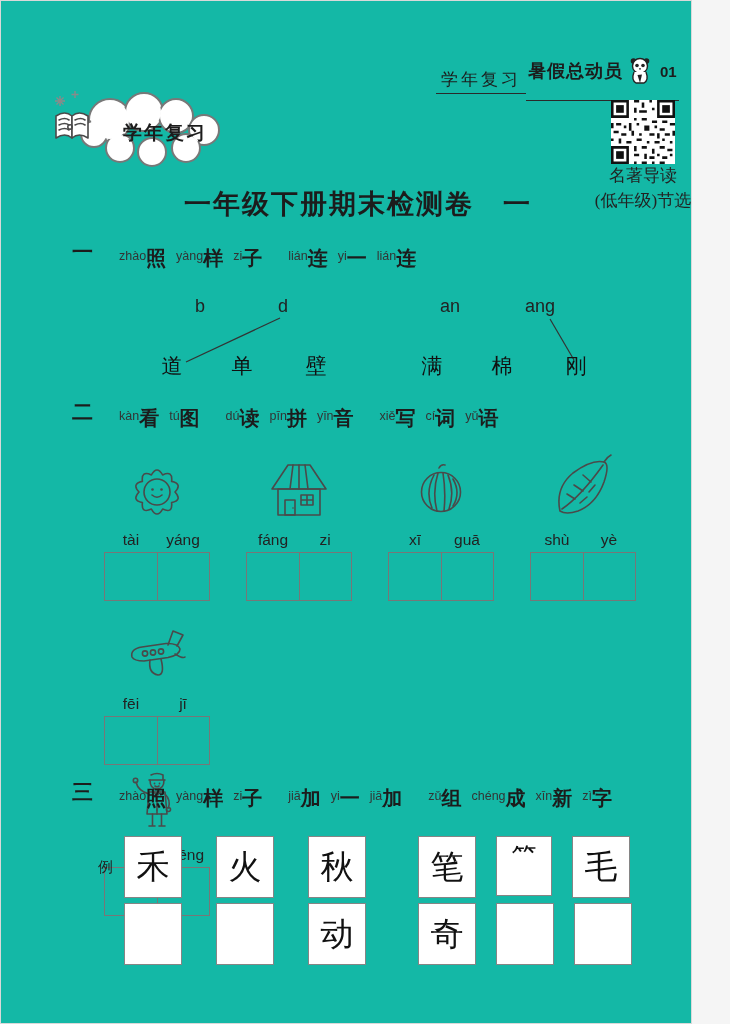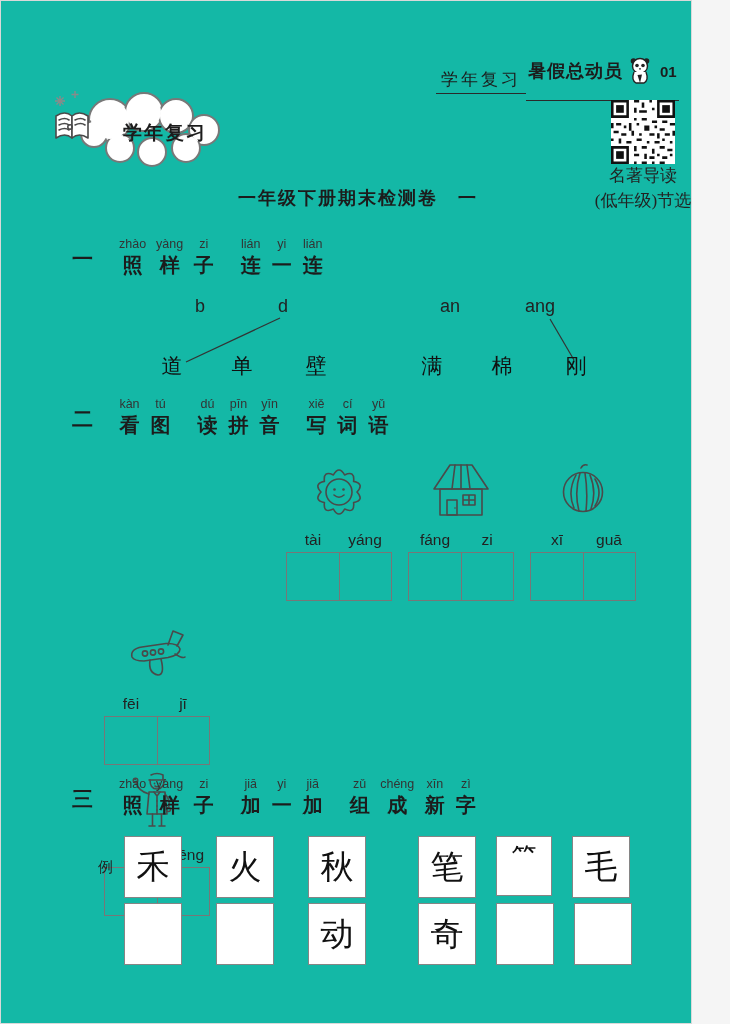--- a/index.html
+++ b/index.html
@@ -17,26 +17,26 @@
   .logo{position:absolute;top:88px;left:48px;width:200px;height:90px;}
   .logo svg{position:absolute;top:0;left:0;}
   .logo-label{position:absolute;left:62px;top:32px;width:110px;text-align:center;font-weight:900;font-size:19px;letter-spacing:2px;}
 
   
   .qrblock{position:absolute;top:100px;left:580px;width:126px;text-align:center;}
   .qrblock svg{display:block;margin:0 auto;}
   .qrcap{font-family:"Liberation Serif",serif;font-size:17px;line-height:1.45;color:#222;}
 
   
-  .title{position:absolute;top:186px;left:0;right:0;text-align:center;font-size:18px;font-weight:900;letter-spacing:2px;margin-left:24px;}
+  .title{position:absolute;top:186px;left:0;right:0;text-align:center;font-size:27px;font-weight:900;letter-spacing:2px;margin-left:24px;}
 
   
   .sec-head{position:absolute;display:flex;align-items:flex-end;}
   .sec-num{font-size:21px;font-weight:900;margin-right:26px;padding-bottom:2px;}
-  .hpair{display:flex;flex-direction:column;align-items:center;line-height:1;margin-right:10px;min-width:21px;}
+  .hpair{display:flex;align-items:center;line-height:1;margin-right:10px;min-width:21px;}
   .hpair.gap{margin-left:16px;}
   .hpy{font-size:12.5px;color:#333;font-weight:400;margin-bottom:4px;white-space:nowrap;}
   .hch{font-size:20px;font-weight:900;}
 
   
   .match{position:absolute;top:292px;left:0;width:730px;height:110px;}
   .m-letter{position:absolute;top:4px;transform:translateX(-50%);font-size:18px;color:#222;}
   .m-char{position:absolute;top:60px;transform:translateX(-50%);font-size:21px;font-family:"Liberation Serif",serif;color:#111;}
   .match svg{position:absolute;top:0;left:0;}
 
@@ -216,21 +216,21 @@
     <span class="hpair">
         <span class="hpy">cí</span>
         <span class="hch">词</span>
       </span>
     <span class="hpair">
         <span class="hpy">yǔ</span>
         <span class="hch">语</span>
       </span>
   </div>
 
-  <div class="picrow" style="top:450px;justify-content:flex-end;">
+  <div class="picrow" style="top:450px;">
     <div class="wordcell">
       <div class="pic">
           <svg width="72" height="76" viewBox="0 0 72 76" class="lineart">
         <path d="M54,40 Q61.7,31.7 50.6,29.4 Q51.9,18.2 41.6,22.9 Q36,13 30.4,22.9 Q20.1,18.2 21.4,29.4 Q10.3,31.7 18,40 Q10.3,48.3 21.4,50.6 Q20.1,61.8 30.4,57.1 Q36,67 41.6,57.1 Q51.9,61.8 50.6,50.6 Q61.7,48.3 54,40 Z"></path>
         <circle cx="36" cy="40" r="13"></circle>
         <circle cx="31.5" cy="37.5" r="1.3" fill="#4a4a4a" stroke="none"></circle>
             <circle cx="40.5" cy="37.5" r="1.3" fill="#4a4a4a" stroke="none"></circle>
         <path d="M31,43 Q36,47.5 41,43"></path>
       </svg>
         </div>
@@ -267,20 +267,38 @@
       <div class="pic">
           <svg width="72" height="76" viewBox="0 0 72 76" class="lineart">
         <path d="M34,16 Q36,12 40,13"></path>
         <circle cx="36" cy="40" r="19.5"></circle>
         <path d="M33,21 Q27,40 32,59 M29,23 Q20,40 27,56 M38,21 Q41,40 39,59 M43,23 Q50,40 44,57 M48,27 Q56,41 48,54"></path>
       </svg>
         </div>
       <div class="pys">
           <span>xī</span>
           <span>guā</span>
+        </div>
+      <div class="abox">
+          <div class="acell"></div>
+          <div class="acell"></div>
+        </div>
+    </div>
+    <div class="wordcell">
+      <div class="pic">
+          <svg width="72" height="76" viewBox="0 0 72 76" class="lineart">
+        <path d="M13,59 Q8,36 26,21 Q45,7 57,10 Q63,12 57,30 Q49,52 31,59 Q19,63 13,59 Z"></path>
+        <path d="M57,10 Q60,5 64,3"></path>
+        <path d="M15,57 Q34,44 56,13"></path>
+        <path d="M28,47 L20,42 M36,39 L27,33 M44,30 L36,23 M33,51 L40,45 M42,40 L48,33"></path>
+      </svg>
+        </div>
+      <div class="pys">
+          <span>shù</span>
+          <span>yè</span>
         </div>
       <div class="abox">
           <div class="acell"></div>
           <div class="acell"></div>
         </div>
     </div>
   </div>
 
   <div class="picrow" style="top:614px;flex-direction:column;">
     <div class="wordcell">

